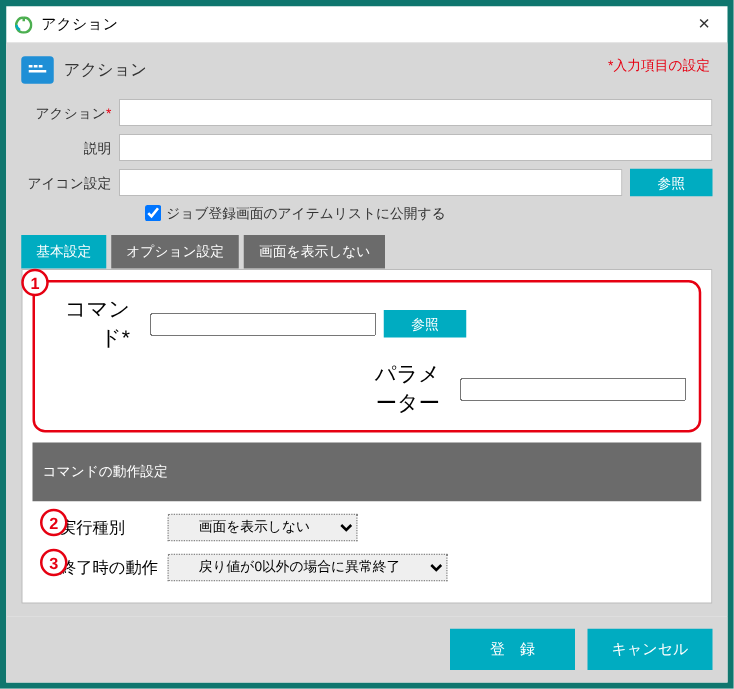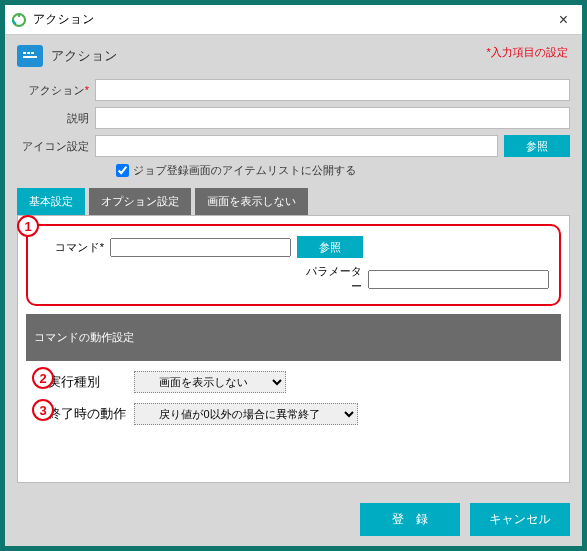--- a/index.html
+++ b/index.html
@@ -22,21 +22,21 @@
   .chkrow { margin: 6px 0 10px 80px; display: flex; align-items: center; font-size: 11px; color: #333; padding-left: 19px; }
   .chkrow input { margin-right: 4px; }
   .tabs { display: flex; gap: 4px; margin-bottom: 0; align-items: center; }
   .tab { background: #6b6b6b; color: #fff; font-size: 11px; padding: 6px 12px; cursor: pointer; }
   .tab.active { background: #00acc1; }
   .panel { background: #fff; border: 1px solid #bbb; padding: 0; height: 268px; position: relative; }
   .redbox { border: 2px solid #e60012; border-radius: 10px; margin: 8px; padding: 10px 10px 10px 16px; position: relative; }
   .circ { position: absolute; width: 22px; height: 22px; border: 2px solid #e60012; border-radius: 50%; background: #fff; color: #e60012; font-size: 13px; font-weight: bold; display: flex; align-items: center; justify-content: center; }
   .c1 { left: -11px; top: -11px; }
   .inrow { display: flex; align-items: center; margin-bottom: 6px; }
-  .inrow .ilabel { width: 60px; text-align: right; font-size: 11px; margin-right: 6px; }
+  .inrow .ilabel { width: 60px; text-align: right; font-size: 17px; margin-right: 16px; }
   .sect { background: #6b6b6b; color: #fff; font-size: 11px; padding: 16px 8px; margin: 0 8px; }
   .setrow { display: flex; align-items: center; margin: 10px 8px 0 8px; position: relative; }
   .setrow .slabel { width: 86px; font-size: 13px; margin-left: 22px; }
   .setrow select { font-size: 11px; height: 22px; border: 1px dotted #888; padding: 0 20px; }
   .c2 { left: 6px; top: -4px; }
   .c3 { left: 6px; top: -4px; }
   .footer { background: #d7d7d7; padding: 10px 12px; display: flex; justify-content: flex-end; gap: 10px; }
   .fbtn { background: #00acc1; color: #fff; border: none; font-size: 12px; padding: 8px 18px; min-width: 100px; cursor: pointer; }
 </style>
 </head>

